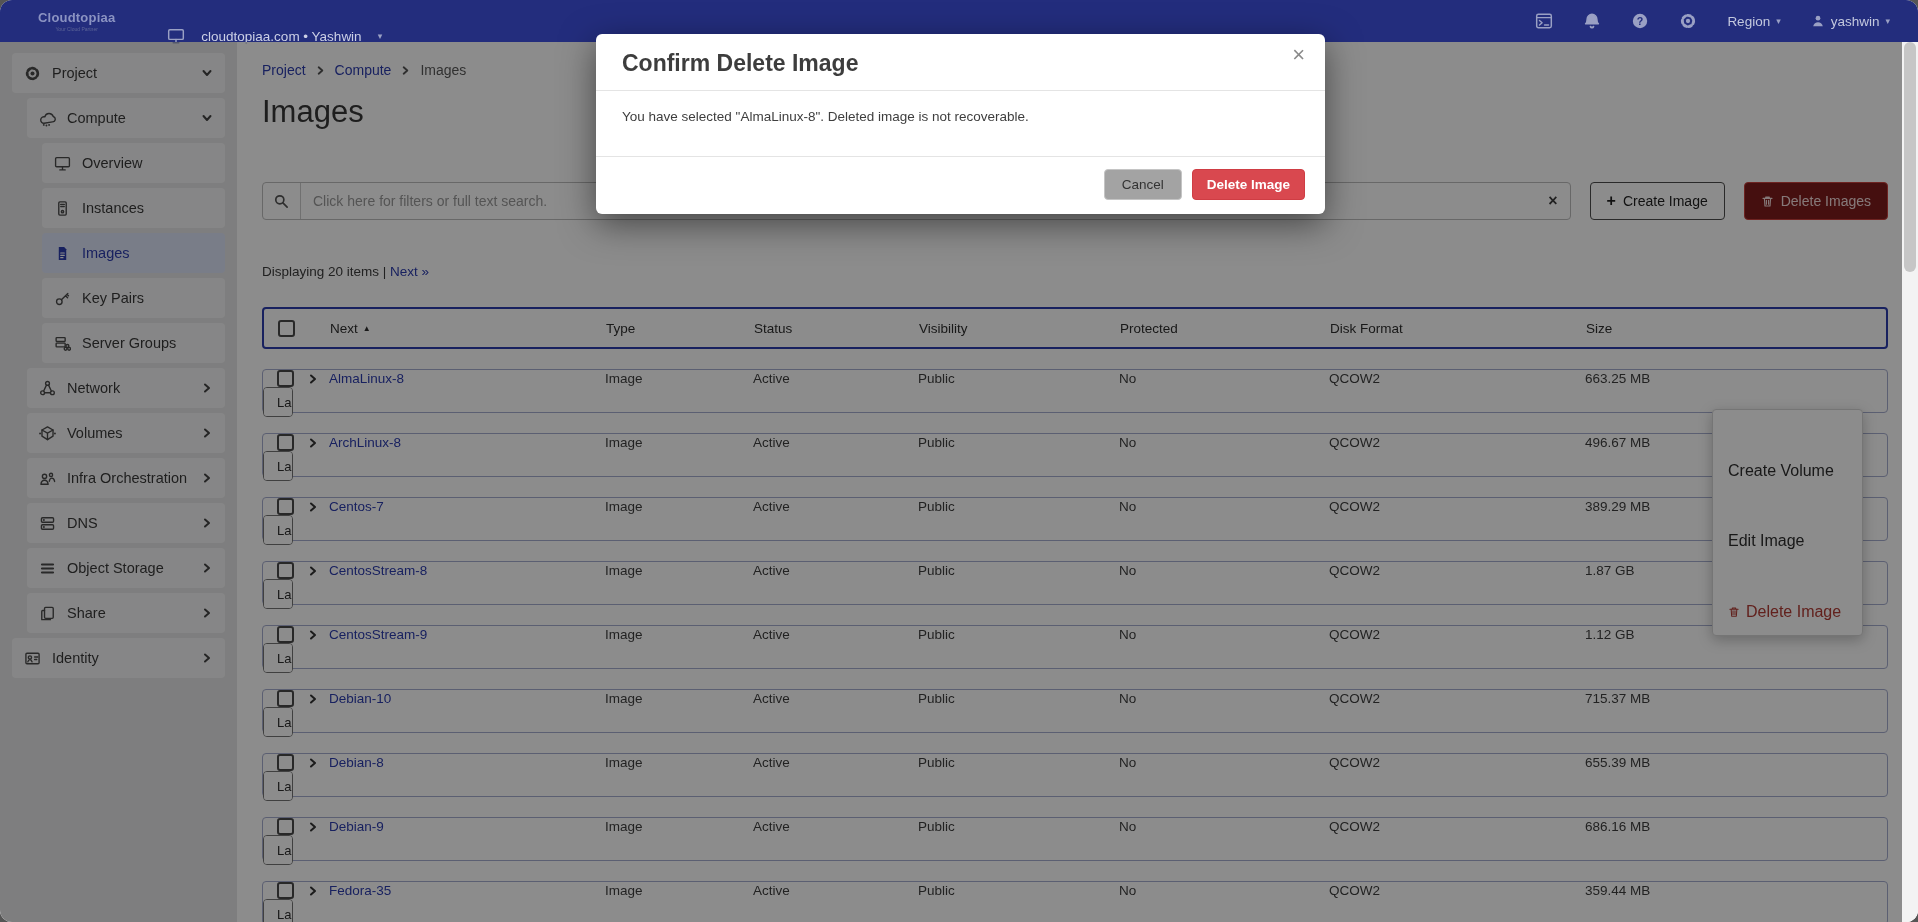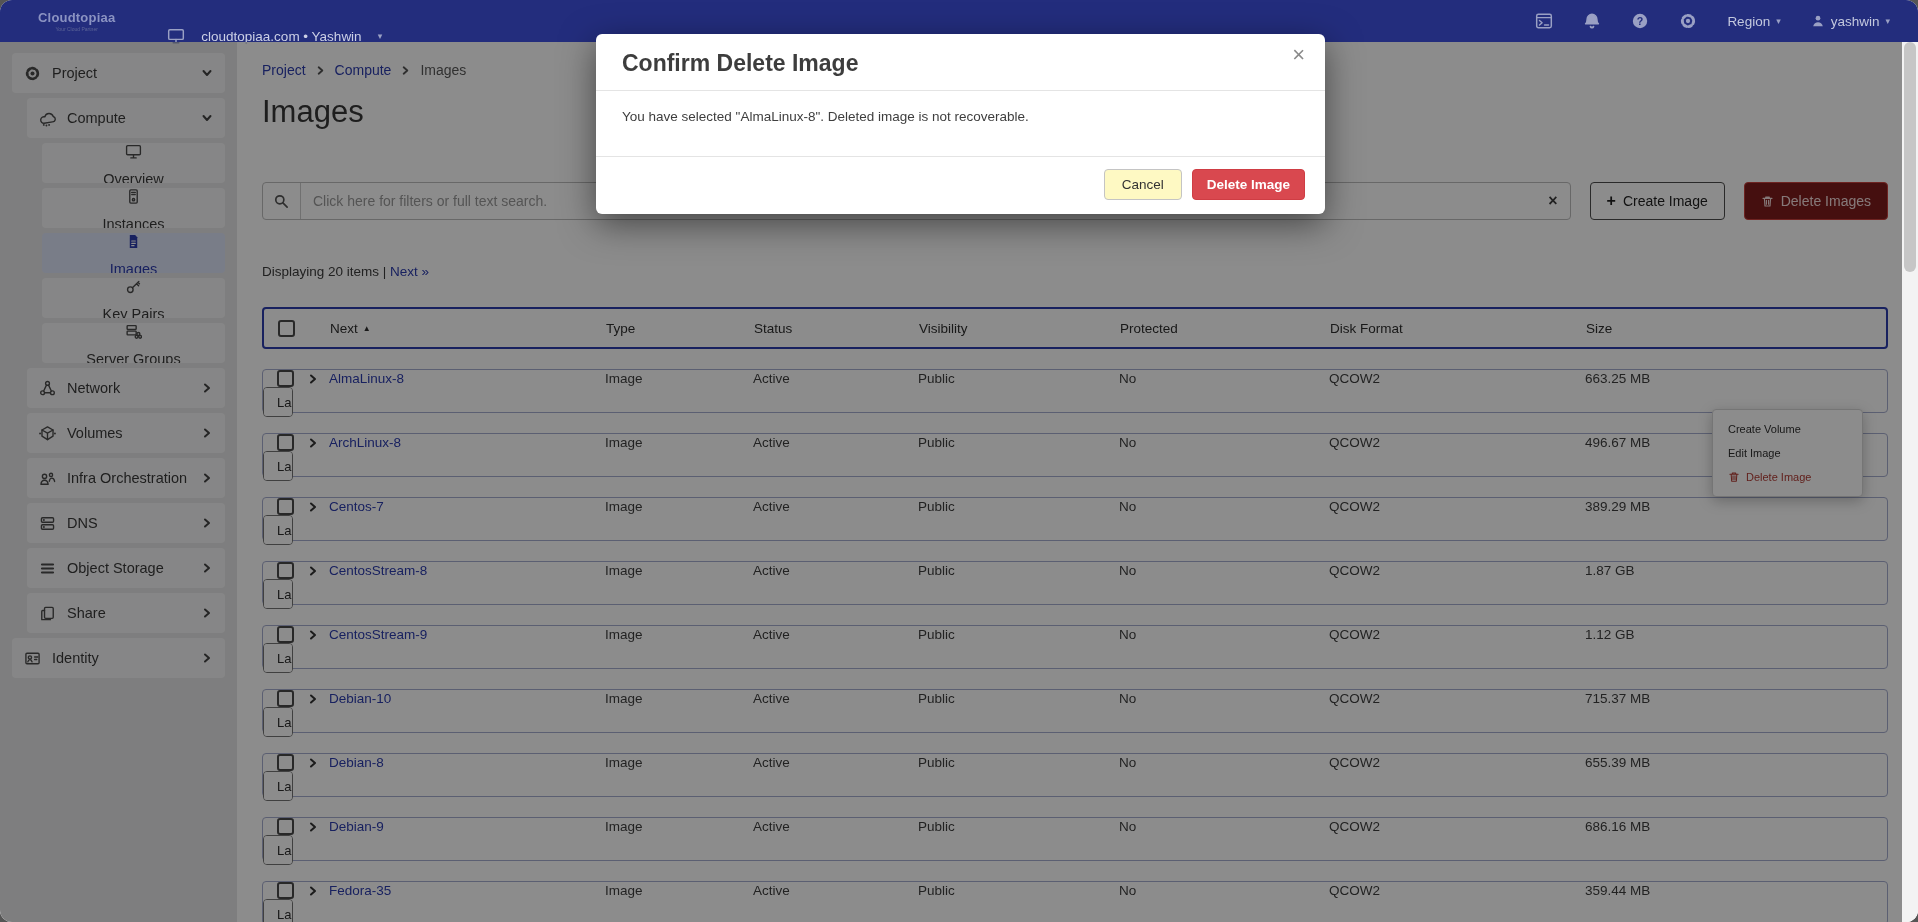--- a/index.html
+++ b/index.html
@@ -23,21 +23,21 @@
   .caret { font-size:9px; color:#9aa0c4; }
 
   
   .sidebar { position:absolute; top:42px; left:0; width:237px; height:880px;
              background:#e6e6e8; padding-top:11px; }
   .sb-item { height:40px; margin-bottom:5px; border-radius:4px; background:#f5f5f6;
              display:flex; align-items:center; gap:11px; padding:0 12px;
              font-size:14.5px; color:#3a3a3a; cursor:pointer; }
   .sb-item.lvl0 { margin-left:12px; margin-right:12px; }
   .sb-item.lvl1 { margin-left:27px; margin-right:12px; }
-  .sb-item.lvl2 { margin-left:42px; margin-right:12px;flex-direction:column; }
+  .sb-item.lvl2 { margin-left:42px; margin-right:12px; }
   .sb-item.active { background:#dde3f8; color:#2c3cae; }
   .sb-icn { width:17px; height:17px; color:#4b4b4b; flex:0 0 17px; }
   .sb-icn svg { width:100%; height:100%; display:block; }
   .sb-item.active .sb-icn { color:#2c3cae; }
   .sb-label { flex:1; white-space:nowrap; overflow:hidden; }
   .sb-chev { width:12px; height:12px; color:#444; flex:0 0 12px; }
   .sb-chev svg { width:100%; height:100%; display:block; }
 
   
   .main { position:absolute; top:42px; left:237px; right:0; bottom:0; background:#fff;
@@ -87,41 +87,41 @@
   .sort-caret { font-size:8px; color:#2f2f2f; margin-left:5px; vertical-align:2px; }
   .cell-actions { display:flex; justify-content:flex-end; padding-right:14px; }
   .split-btn { display:inline-flex; border:1px solid #767676; border-radius:4px; overflow:hidden; height:30px; }
   .launch-main { border:none; background:#fff; padding:0 13px; font-size:13px; color:#2f2f2f;
                  cursor:pointer; font-family:"Liberation Sans",sans-serif; }
 
   
   .row-menu { position:absolute; left:1712px; top:409px; width:151px; background:#fff;
               border:1px solid #d6d6d6; border-radius:4px; box-shadow:0 4px 14px rgba(0,0,0,.25);
               padding:7px 0; z-index:10; }
-  .menu-item { padding:3px 15px; font-size:11px; color:#2f2f2f; cursor:pointer; display:flex;
-               align-items:center; gap:6px; line-height:1.65; }
+  .menu-item { padding:3px 15px; font-size:16px; color:#2f2f2f; cursor:pointer; display:flex;
+               align-items:center; gap:6px; line-height:1.65;margin-top:38px; }
   .menu-item.danger { color:#b23c35; }
   .menu-item .icn-trash { width:12px; height:12px; color:#b23c35; }
 
   
   .overlay { position:absolute; top:42px; left:0; right:16px; bottom:0;
              background:rgba(0,0,0,.45); z-index:40; }
   .scrollbar { position:absolute; top:42px; right:0; width:16px; bottom:0; background:#f3f3f3; z-index:50; }
   .scroll-thumb { position:absolute; top:0; left:2px; width:12px; height:230px; background:#c6c6c6; border-radius:6px; }
 
   .modal { position:absolute; left:596px; top:34px; width:729px; background:#fff; border-radius:6px;
            box-shadow:0 10px 35px rgba(0,0,0,.5); z-index:100; }
   .modal-h { position:relative; padding:16px 26px 13px; border-bottom:1px solid #e4e4e4; }
   .modal-title { font-size:23px; font-weight:700; color:#3d3d3d; }
   .modal-x { position:absolute; right:20px; top:10px; border:none; background:none; font-size:22px;
              color:#8a8a8a; cursor:pointer; line-height:1; }
   .modal-b { padding:18px 26px 32px; border-bottom:1px solid #e4e4e4; }
   .modal-msg { font-size:13.5px; color:#3e3e3e; }
   .modal-f { padding:12px 20px 14px; display:flex; justify-content:flex-end; gap:10px; }
-  .btn-cancel { background:#fef9c3; border:1px solid #c4c4c4; border-radius:4px; padding:7px 17px;
+  .btn-cancel { background:#a3a3a3; border:1px solid #c4c4c4; border-radius:4px; padding:7px 17px;
                 font-size:13.5px; color:#333; cursor:pointer; font-family:"Liberation Sans",sans-serif; }
   .btn-danger { background:#d9484f; border:1px solid #cf3d44; border-radius:4px; padding:7px 14px;
                 font-size:13.5px; font-weight:bold; color:#fff; cursor:pointer; font-family:"Liberation Sans",sans-serif; }
 </style>
 </head>
 <body>
 
 <div class="page">
 
   <header class="navbar">

